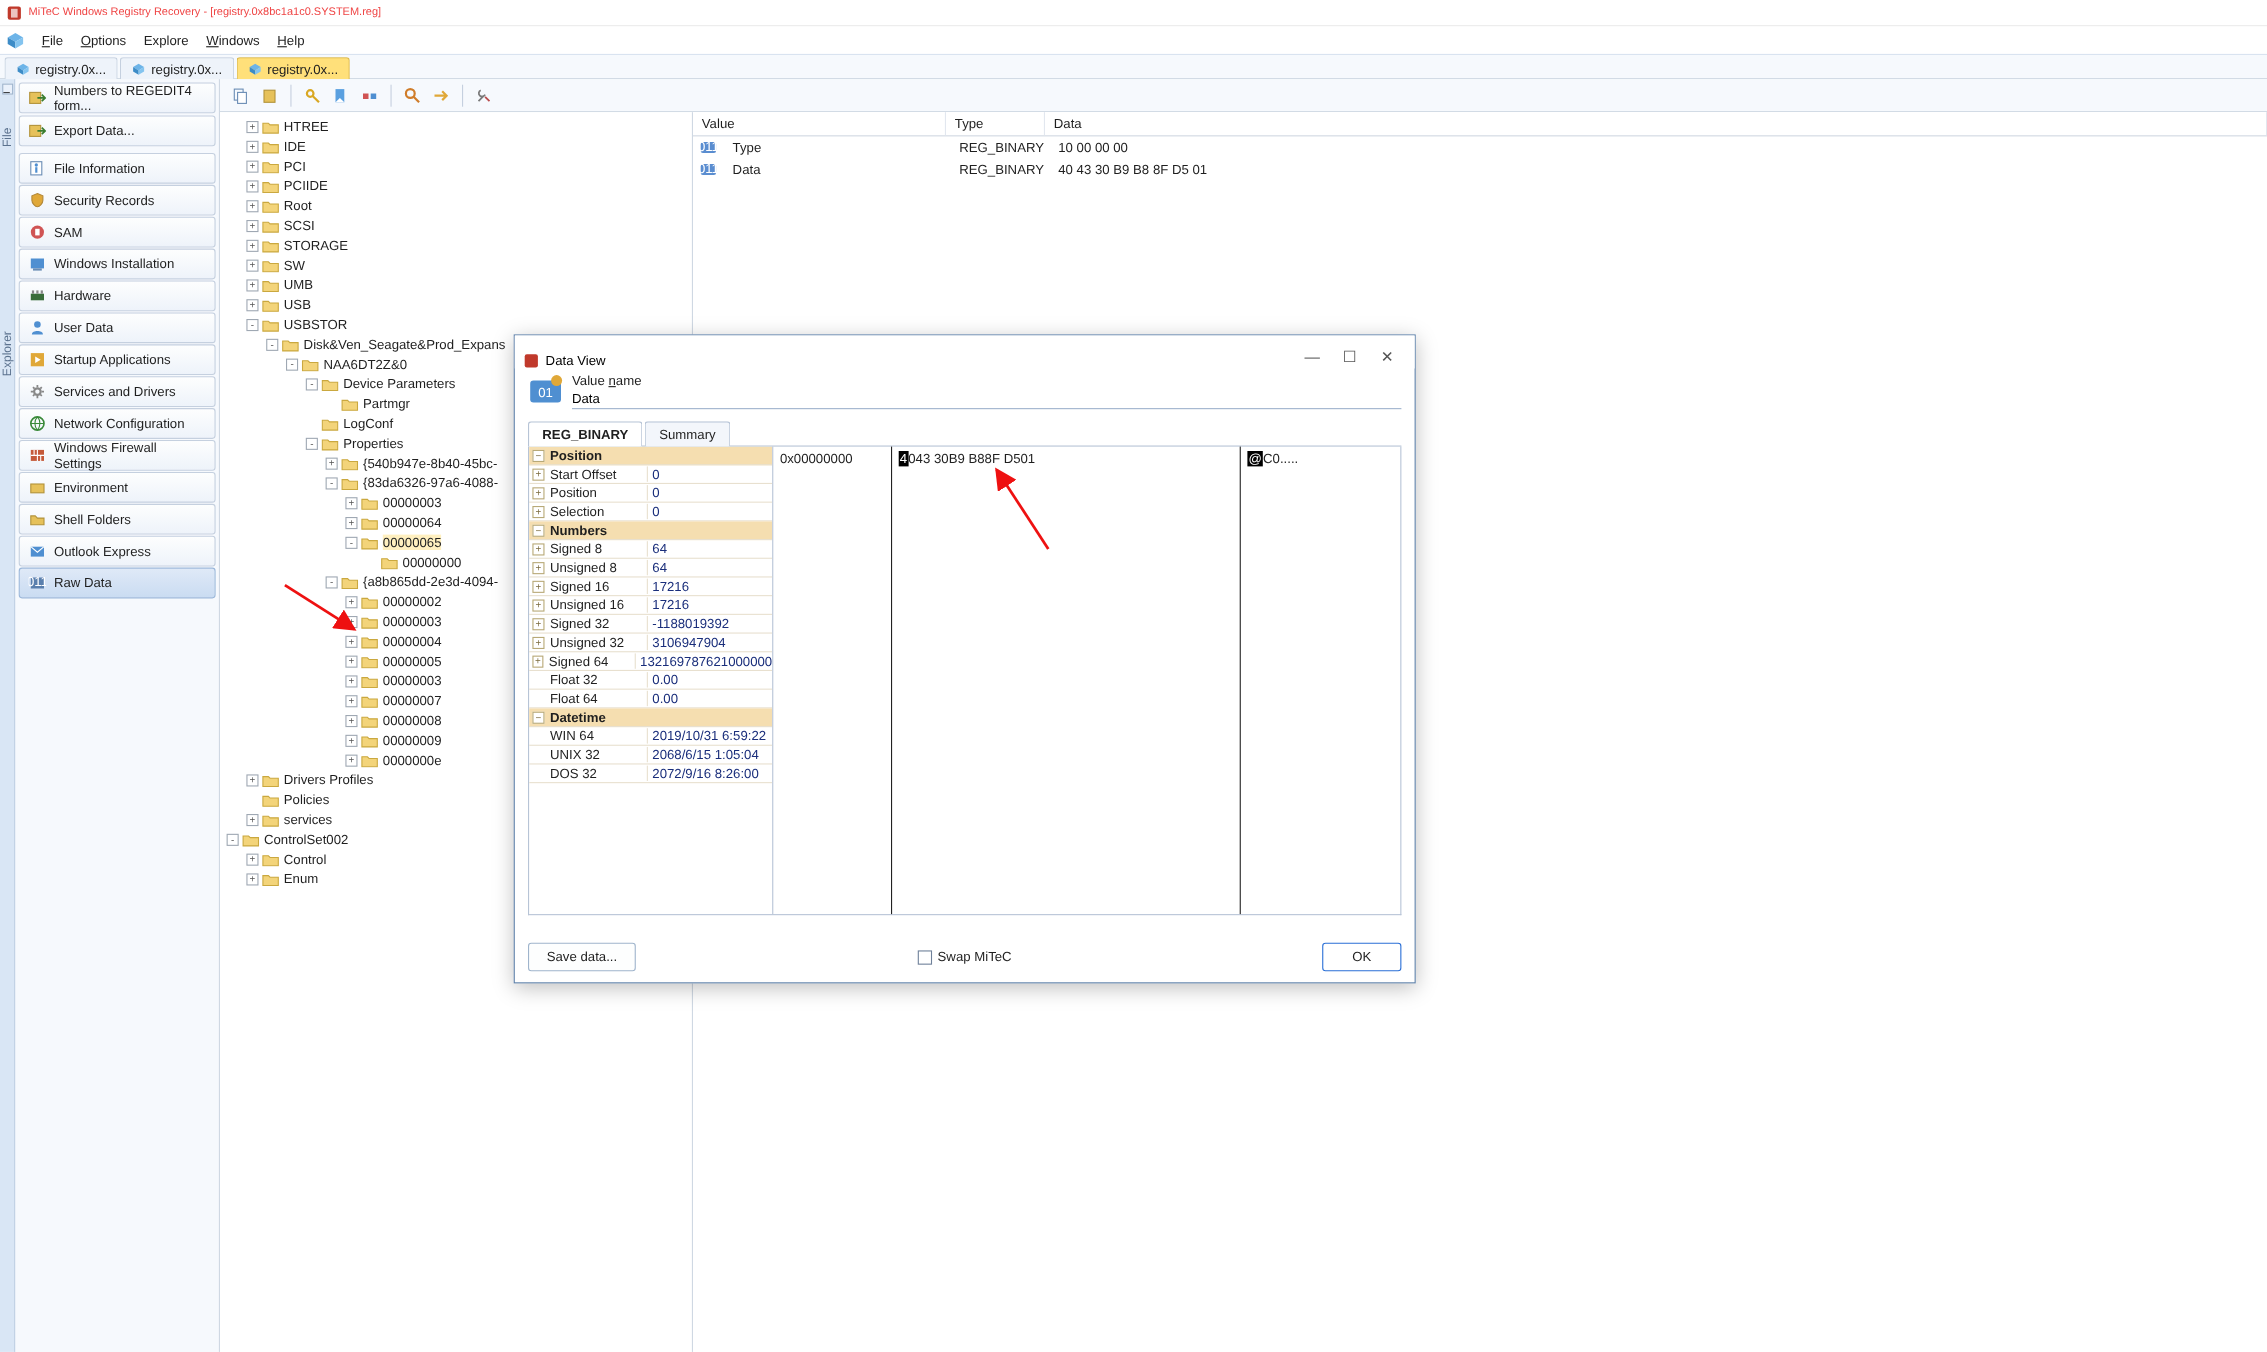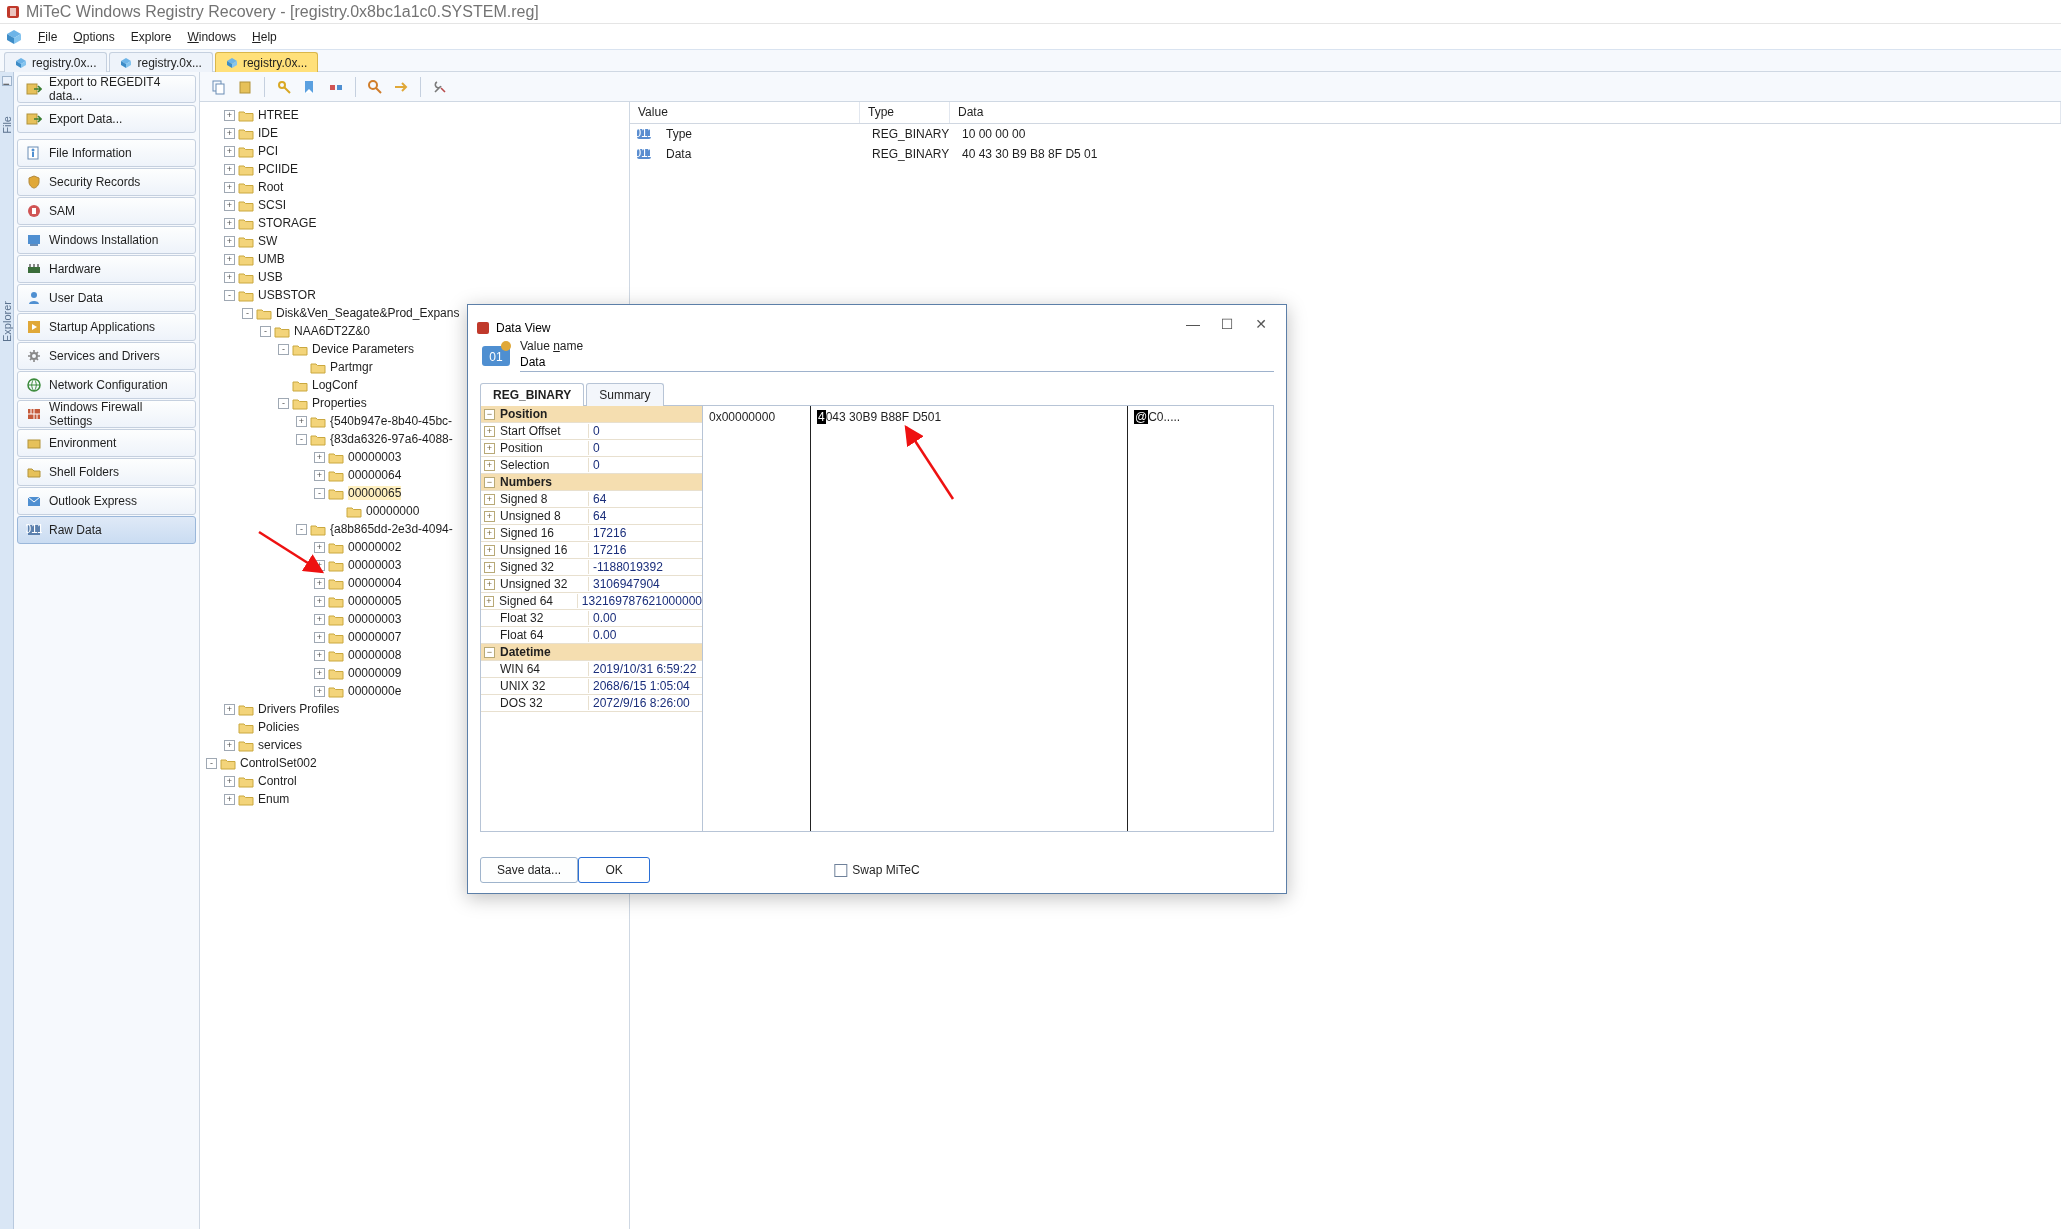--- a/index.html
+++ b/index.html
@@ -1,21 +1,21 @@
 <!DOCTYPE html>
 <html><head>
 <meta charset="utf-8">
 <style>
 *{box-sizing:border-box;margin:0;padding:0;font-family:"Segoe UI",Tahoma,Arial,sans-serif;font-size:12px;color:#1f1f1f;-webkit-user-select:none;user-select:none}
 html,body{width:100%;height:100%;background:#fff}
 body{display:flex;flex-direction:column;height:1229px;width:2061px;overflow:hidden}
 
 .titlebar{display:flex;align-items:center;height:24px;padding:2px 6px;background:#fff;border-bottom:1px solid #e5e5e5}
 .titlebar .app-icon{width:14px;height:14px;margin-right:6px}
-.titlebar .title{font-size:16px;color:#737373}
+.titlebar .title{font-size:10px;color:#ef4444}
 
 .menubar{display:flex;align-items:center;height:26px;padding:0 6px;background:#fff;border-bottom:1px solid #d9e3f0}
 .menubar .cube{width:16px;height:16px;margin-right:8px}
 .menubar .menu{padding:3px 8px;color:#1f1f1f;cursor:default}
 .menubar .menu u{text-decoration:underline}
 
 .filetabs{display:flex;align-items:flex-end;height:22px;padding-left:4px;background:#f6f9fd;border-bottom:1px solid #cfd8e3}
 .filetab{display:flex;align-items:center;height:20px;padding:0 10px;margin-right:2px;background:#eef3fa;border:1px solid #c5d0df;border-bottom:none;border-radius:3px 3px 0 0;cursor:default;position:relative;top:1px}
 .filetab.active{background:#ffe07a;border-color:#d9b64a}
 .filetab .cube{width:12px;height:12px;margin-right:5px}
@@ -80,21 +80,21 @@
 .modal .propgrid .prow{display:flex;height:17px;border-bottom:1px solid #e8e0cf;align-items:center}
 .modal .propgrid .prow .pm{width:11px;height:11px;border:1px solid #b8a977;background:#fff;margin:0 3px;font-size:9px;display:flex;align-items:center;justify-content:center;color:#7a6a3d}
 .modal .propgrid .prow .nopm{width:17px}
 .modal .propgrid .prow .k{width:90px;padding-left:2px}
 .modal .propgrid .prow .v{flex:1;color:#1a2e7b;padding-left:4px;border-left:1px solid #e8e0cf}
 .modal .hexpane{flex:1;display:flex;font-family:Consolas,"Courier New",monospace;font-size:13px}
 .modal .hexpane .offset{width:108px;border-right:1px solid #222;padding:4px 6px;color:#1a2e7b}
 .modal .hexpane .hex{flex:1;border-right:1px solid #222;padding:4px 6px;color:#1a2e7b}
 .modal .hexpane .ascii{width:145px;padding:4px 6px;color:#1a2e7b}
 .modal .hexpane .hl{background:#000;color:#fff;padding:0 1px}
-.modal .footer{display:flex;align-items:center;justify-content:flex-start;margin-top:25px}
+.modal .footer{display:flex;align-items:center;justify-content:space-between;margin-top:25px}
 .modal .footer .left{display:flex;align-items:center;gap:14px}
 .modal .btn-std{height:26px;padding:0 16px;background:#fdfefe;border:1px solid #9fb4cc;border-radius:3px;cursor:default}
 .modal .btn-primary{height:26px;width:72px;background:#fff;border:1px solid #2a6fd6;border-radius:3px;color:#1f1f1f;cursor:default}
 .modal .chk{display:flex;align-items:center;gap:5px}
 .modal .chk .box{width:13px;height:13px;border:1px solid #6f819a;background:#fff}
 
 .arrow{position:absolute;z-index:20;pointer-events:none}
 .arrow svg{overflow:visible}
 
 svg{display:block}
@@ -170,21 +170,21 @@
   <div style="display:flex;flex-direction:column">
 
     <div class="sidebar" style="height:100%">
       <div class="btn">
         <span class="ico">
             <svg width="16" height="16">
               <rect x="1" y="3" width="10" height="10" fill="#e6c15a" stroke="#b2933a"></rect>
               <path d="M8 8 L15 8 M12 5 L15 8 L12 11" stroke="#3a7d2e" stroke-width="1.6" fill="none"></path>
             </svg>
           </span>
-        <span>Export to REGEDIT4 data...</span>
+        <span>Numbers to REGEDIT4 form...</span>
       </div>
       <div class="btn">
         <span class="ico">
             <svg width="16" height="16">
               <rect x="1" y="3" width="10" height="10" fill="#e6c15a" stroke="#b2933a"></rect>
               <path d="M8 8 L15 8 M12 5 L15 8 L12 11" stroke="#3a7d2e" stroke-width="1.6" fill="none"></path>
             </svg>
           </span>
         <span>Export Data...</span>
       </div>

